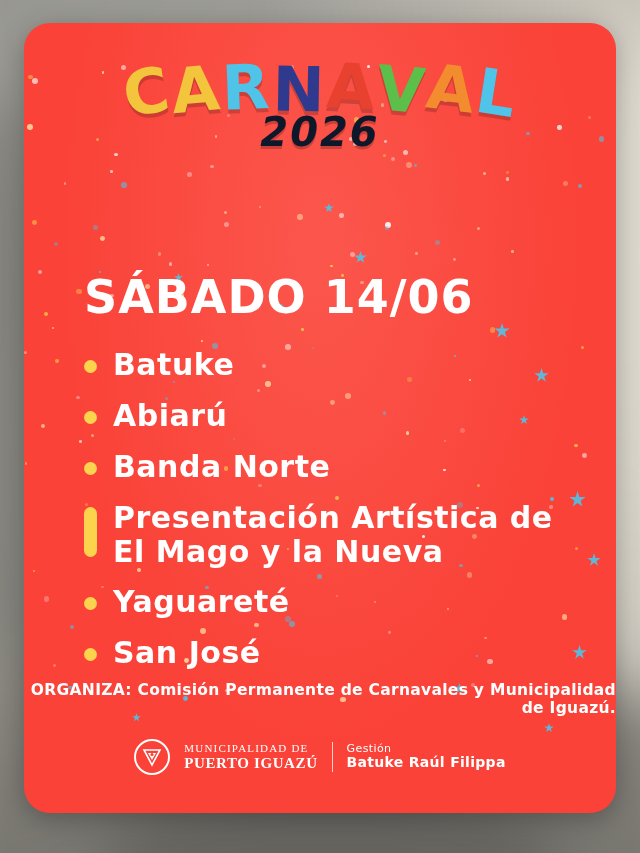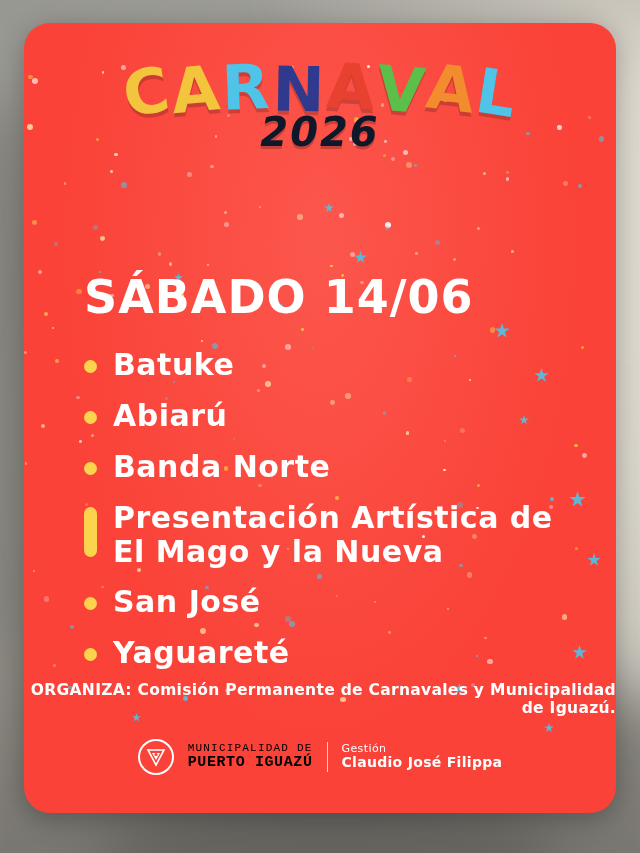--- a/index.html
+++ b/index.html
@@ -176,23 +176,23 @@
     gap: 14px;
   }
   .crest {
     width: 36px; height: 36px;
     border-radius: 50%;
     border: 2px solid #ffffff;
     display: flex; align-items: center; justify-content: center;
   }
   .crest svg { display: block; }
   .muni {
-    color: #000000;
+    color: #ffffff;
     line-height: 1.12;
-    font-family: Liberation Mono, monospace;
+    font-family: Liberation Serif, serif;
   }
   .muni .l1 { font-size: 11px; letter-spacing: 1.2px; }
   .muni .l2 { font-size: 15px; font-weight: bold; letter-spacing: .6px; }
   .divider { width: 1px; height: 30px; background: rgba(255,255,255,.75); }
   .gestion { color: #fff; line-height: 1.12; font-family: "DejaVu Sans", sans-serif; }
   .gestion .g1 { font-size: 11px; letter-spacing: .4px; }
   .gestion .g2 { font-size: 14px; font-weight: bold; letter-spacing: .3px; }
 </style>
 </head>
 <body>
@@ -392,41 +392,41 @@
       <div class="act">
         <span class="bullet"></span>
         <span class="act-name">Banda Norte</span>
       </div>
       <div class="act">
         <span class="bullet tall"></span>
         <span class="act-name">Presentación Artística de<br>El Mago y la Nueva</span>
       </div>
       <div class="act">
         <span class="bullet"></span>
+        <span class="act-name">Yaguareté</span>
+      </div>
+      <div class="act">
+        <span class="bullet"></span>
         <span class="act-name">San José</span>
-      </div>
-      <div class="act">
-        <span class="bullet"></span>
-        <span class="act-name">Yaguareté</span>
       </div>
     </div>
 
   <div class="organiza">ORGANIZA: Comisión Permanente de Carnavales y Municipalidad de Iguazú.</div>
 
   <div class="footer-logos">
     <div class="crest">
       <svg width="22" height="22" viewBox="0 0 22 22" aria-hidden="true">
         <path d="M3 4 H19 L11 19 Z" fill="none" stroke="#ffffff" stroke-width="1.6"></path>
         <path d="M7 7 H15 L11 14 Z" fill="#ffffff"></path>
         <circle cx="11" cy="8.5" r="1.6" fill="#fa4238"></circle>
       </svg>
     </div>
     <div class="muni">
       <div class="l1">MUNICIPALIDAD DE</div>
       <div class="l2">PUERTO IGUAZÚ</div>
     </div>
     <div class="divider"></div>
     <div class="gestion">
       <div class="g1">Gestión</div>
-      <div class="g2">Claudio José Filippa</div>
+      <div class="g2">Batuke Raúl Filippa</div>
     </div>
   </div>
 </div>
 
 </body></html>

